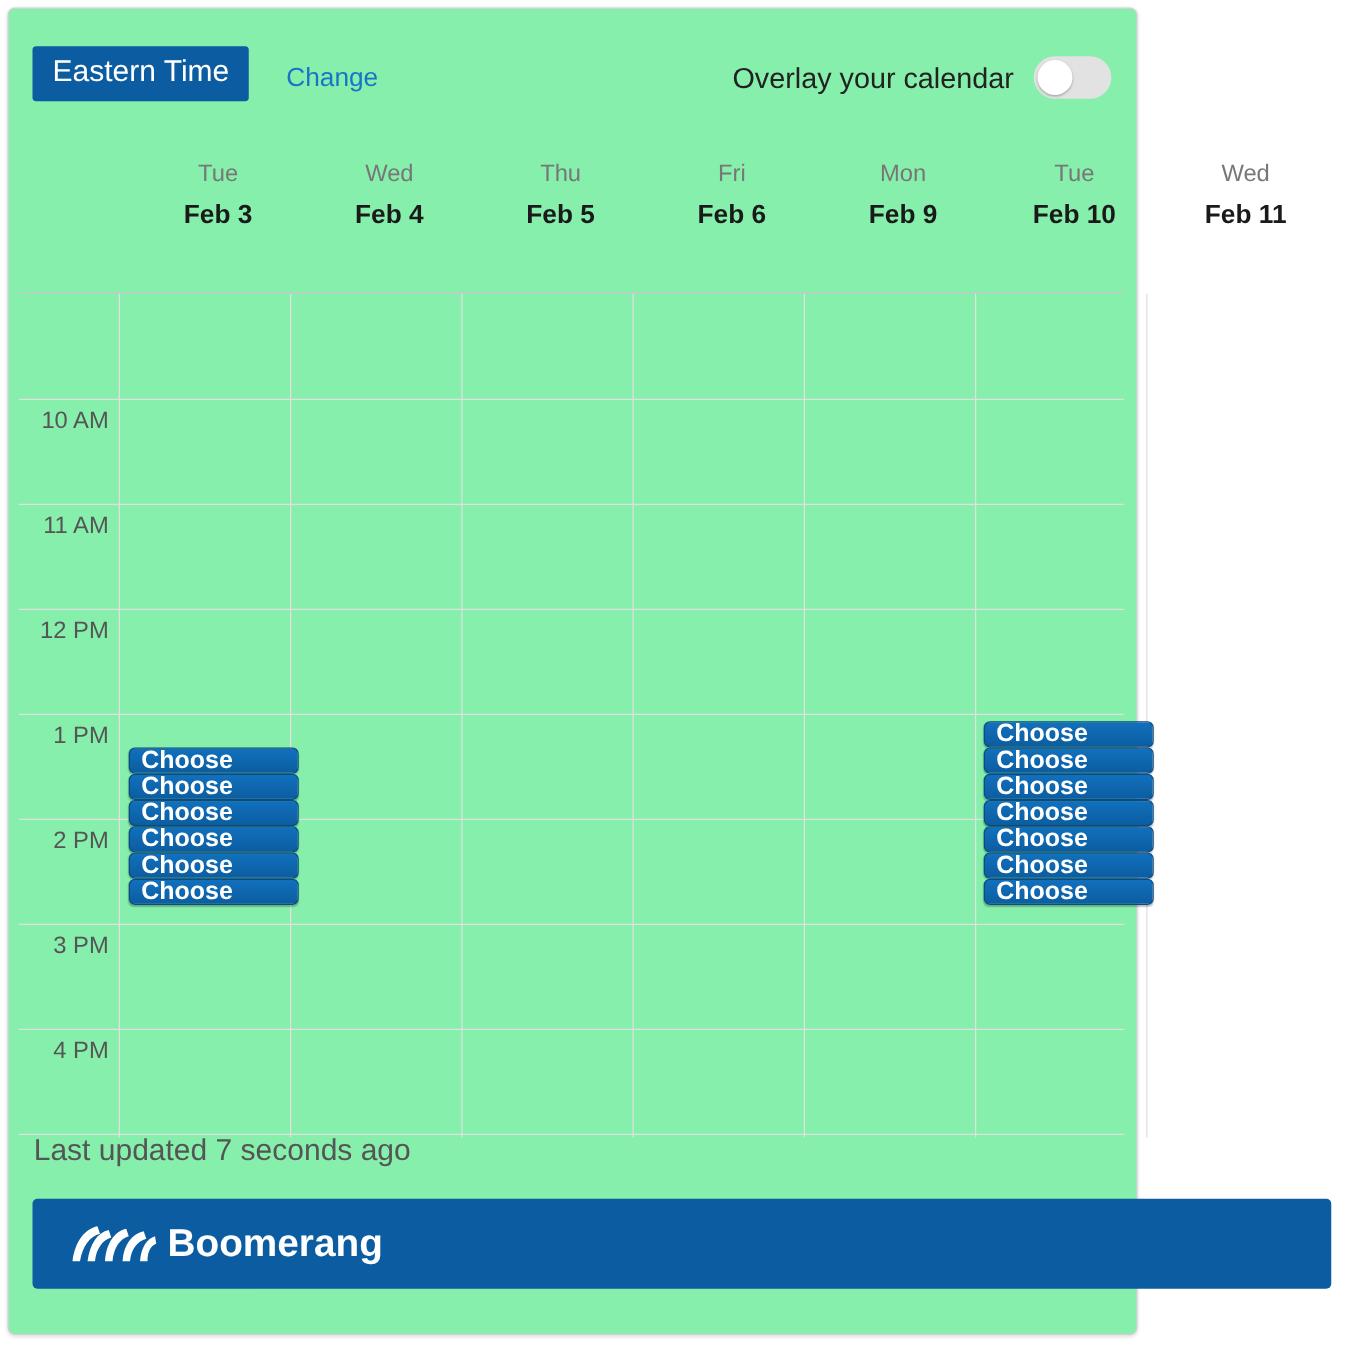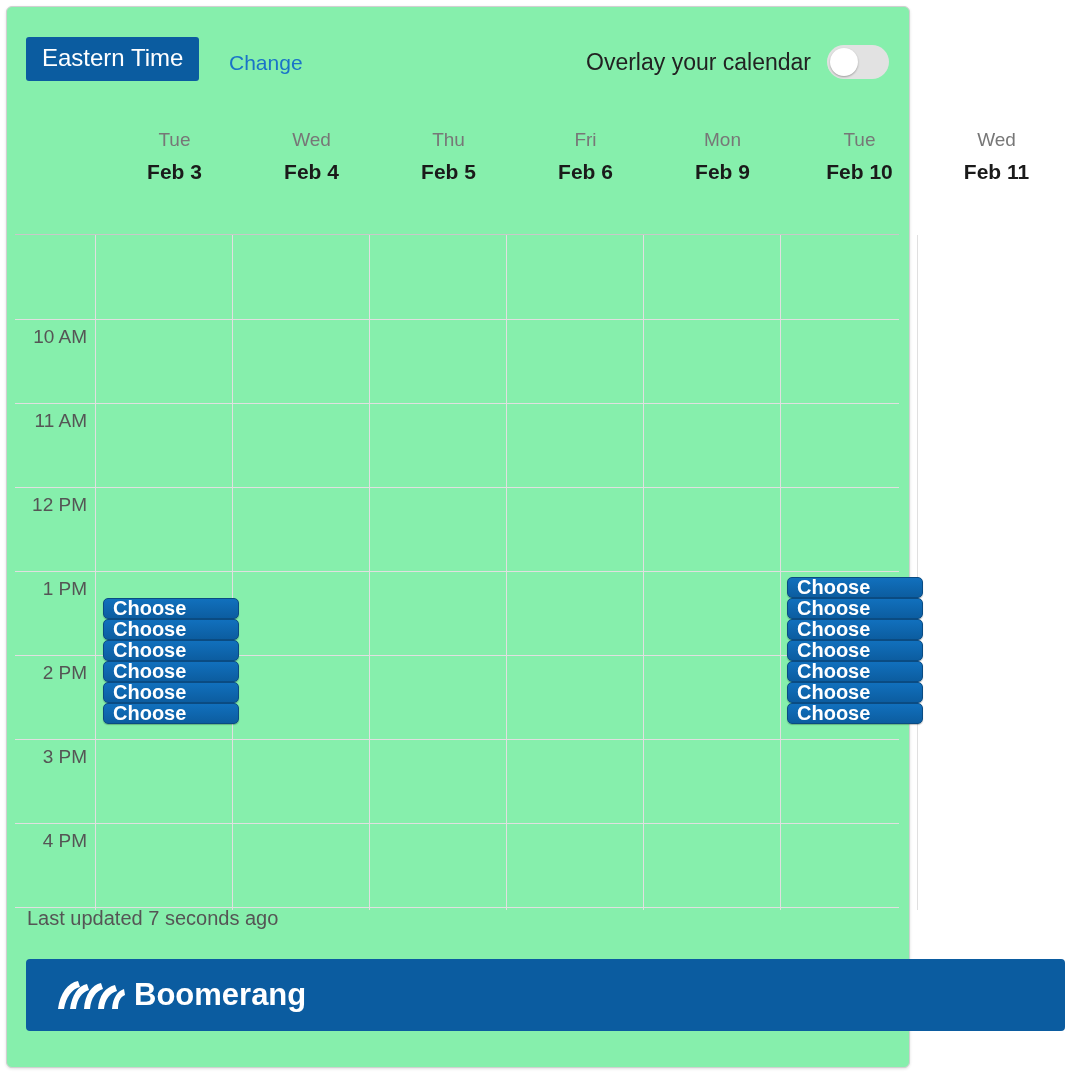--- a/index.html
+++ b/index.html
@@ -166,21 +166,21 @@
     cursor: pointer;
     box-shadow: 0 1px 1px rgba(0,0,0,0.25);
     white-space: nowrap;
   }
 
   
   .updated {
     position: absolute;
     left: 20px;
     top: 900px;
-    font-size: 20px;
+    font-size: 24px;
     color: #555555;
   }
   .banner {
     position: absolute;
     left: 19px;
     top: 952px;
     width: 1039px;
     height: 72px;
     background: #0b5ca0;
     border-radius: 4px;

